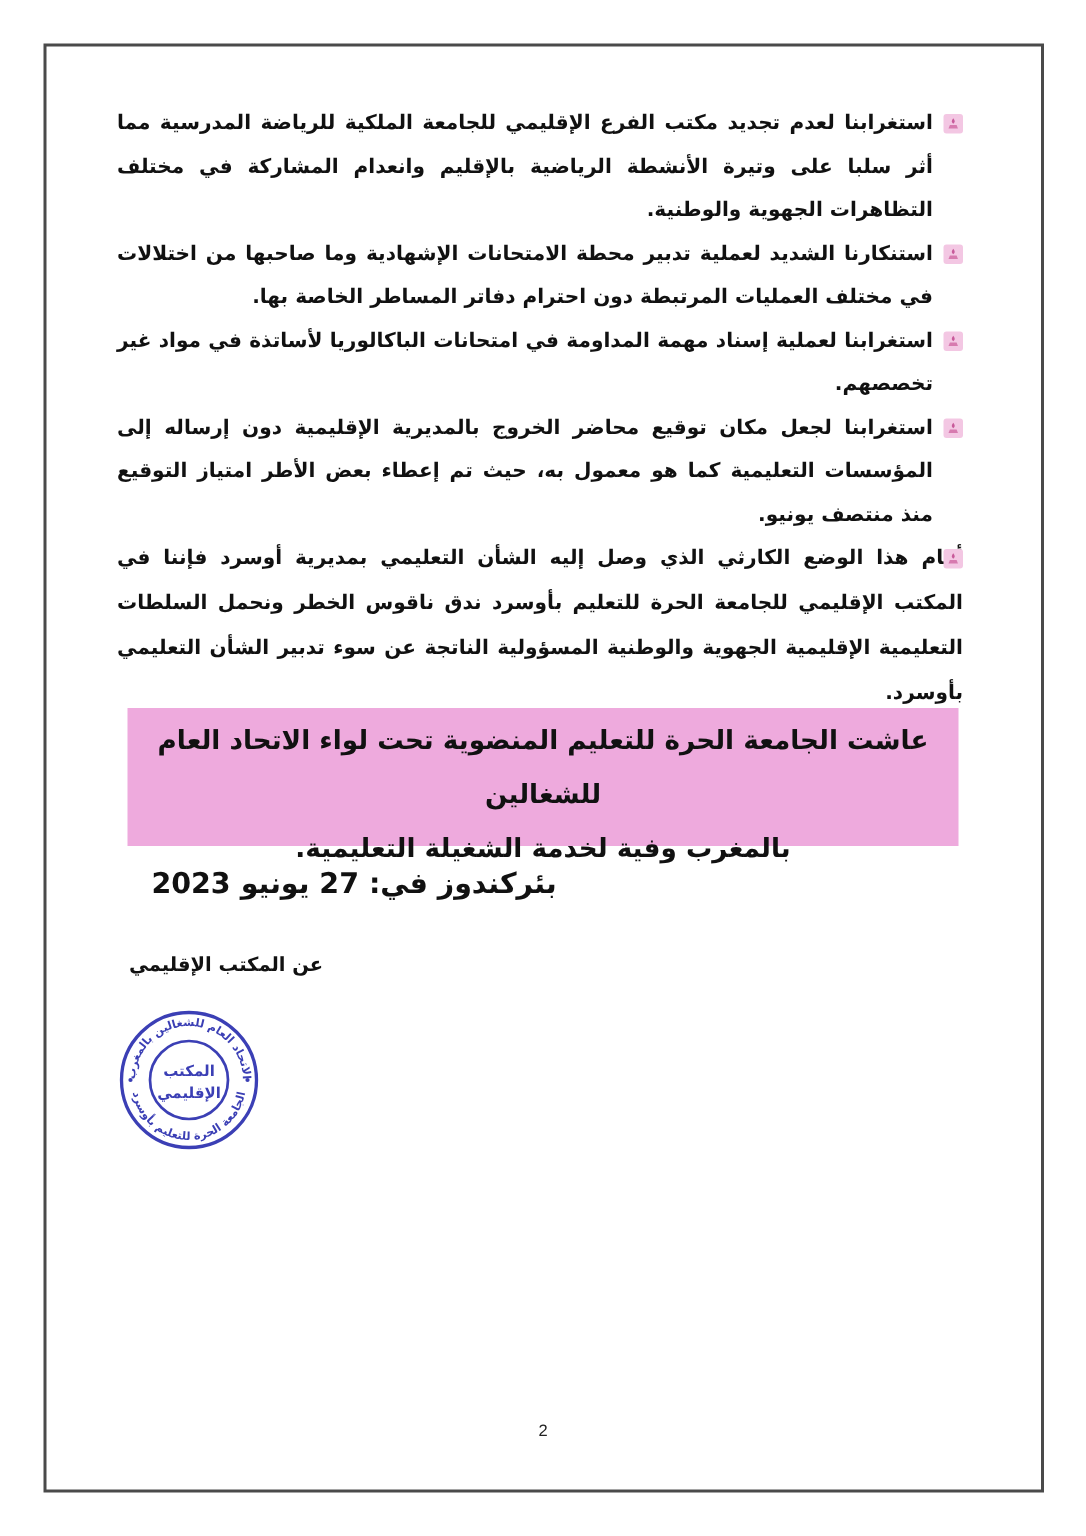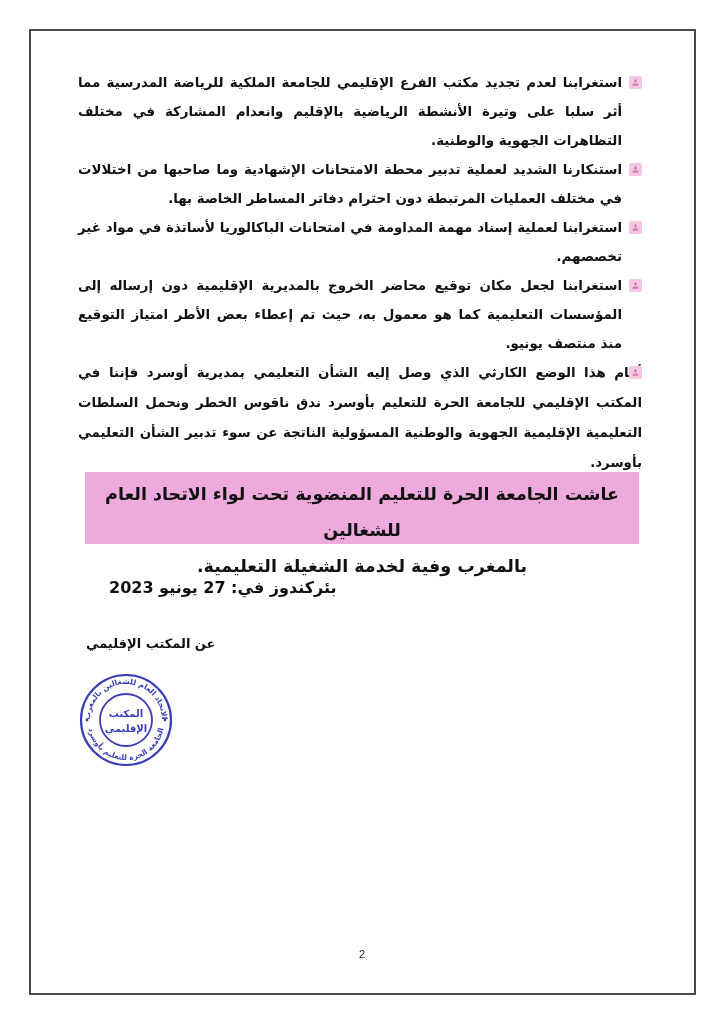--- a/index.html
+++ b/index.html
@@ -60,41 +60,40 @@
       font-size: 13.4px;
       font-weight: bold;
       line-height: 30px;
       margin: 0;
     }
     .banner {
       position: absolute;
       left: 85px;
       top: 472px;
       width: 554px;
-      height: 72px;
+      height: 92px;
       background: #eeaadd;
       direction: rtl;
       text-align: center;
       font-size: 17.5px;
       font-weight: bold;
       line-height: 36px;
       padding-top: 4px;
       box-sizing: border-box;
       color: #111111;
     }
     .date-line {
       position: absolute;
       left: 86px;
       top: 578px;
       width: 300px;
       direction: rtl;
-      text-align: left;
-      font-size: 16px;
-      font-weight: bold;
-      margin-left: 23px;
+      text-align: center;
+      font-size: 19px;
+      font-weight: bold;
     }
     .date-line .wrap {
       display: inline-block;
       direction: rtl;
     }
     .signature-label {
       position: absolute;
       left: 86px;
       top: 636px;
       width: 300px;

